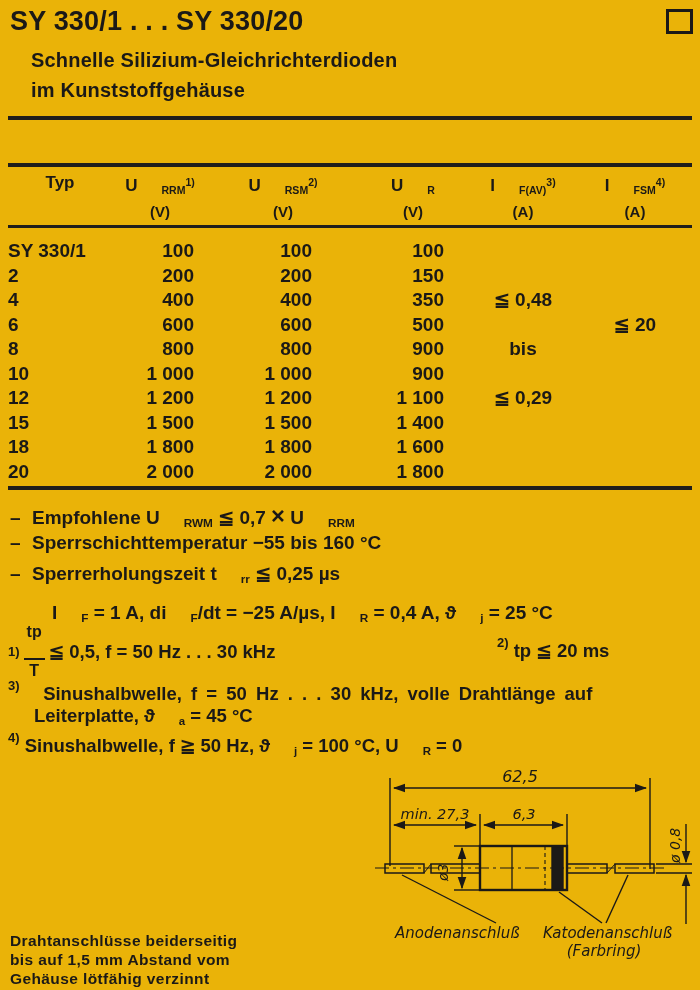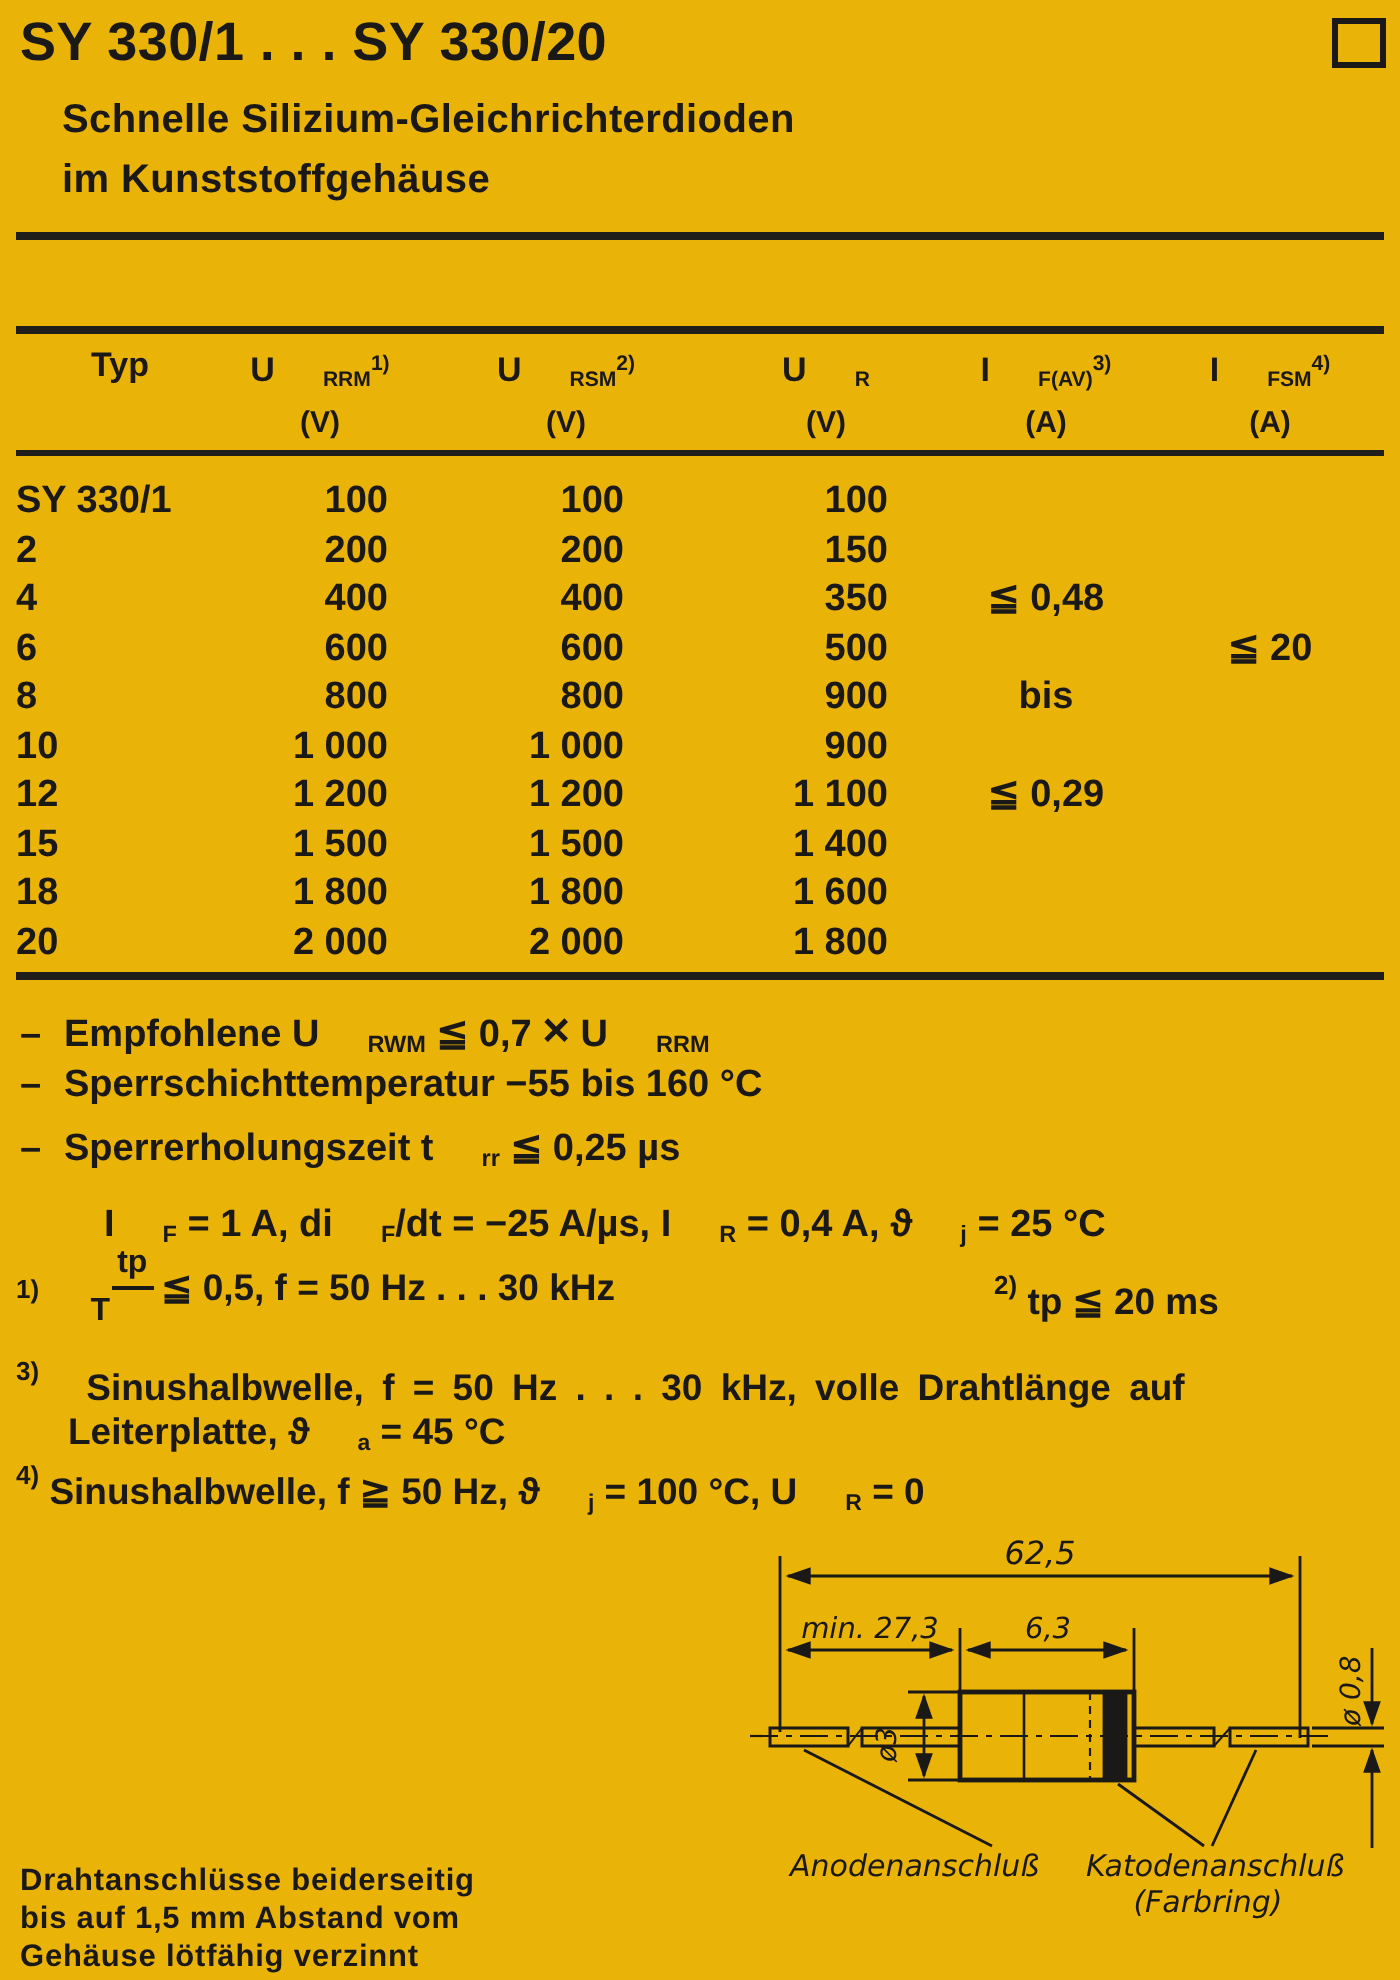--- a/index.html
+++ b/index.html
@@ -29,21 +29,21 @@
   .c3{text-align:right;padding-right:46px;}
   .c4{text-align:right;padding-right:24px;}
   .c5,.c6{text-align:center;}
   
   .note{left:10px;font-size:19px;font-weight:700;white-space:nowrap;}
   .note .dash{display:inline-block;width:22px;}
   .times{font-size:1.25em;font-weight:700;}
   .fnmark{font-size:13px;vertical-align:10px;font-weight:700;}
   .fline{font-size:18.5px;font-weight:700;white-space:nowrap;}
   .frac{display:inline-flex;flex-direction:column;align-items:center;line-height:1;font-size:16px;vertical-align:middle;margin:0 4px;}
-  .frac .num{border-bottom:2px solid #1b1917;padding:0 3px 3px;margin-left:32px;}
+  .frac .num{border-bottom:2px solid #1b1917;padding:0 3px 18px;}
   .frac .den{padding-top:3px;}
   .f1wrap{display:flex;align-items:center;}
   .hang{padding-left:26px;}
   .hang .fnmark{margin-left:-26px;display:inline-block;width:26px;}
   
   .diag{left:340px;top:766px;}
   .diag text{font-style:italic;fill:#1b1917;font-family:"DejaVu Sans",sans-serif;}
   
   .footer{left:10px;top:931px;font-size:15.5px;font-weight:700;line-height:19px;letter-spacing:.4px;}
 </style>

